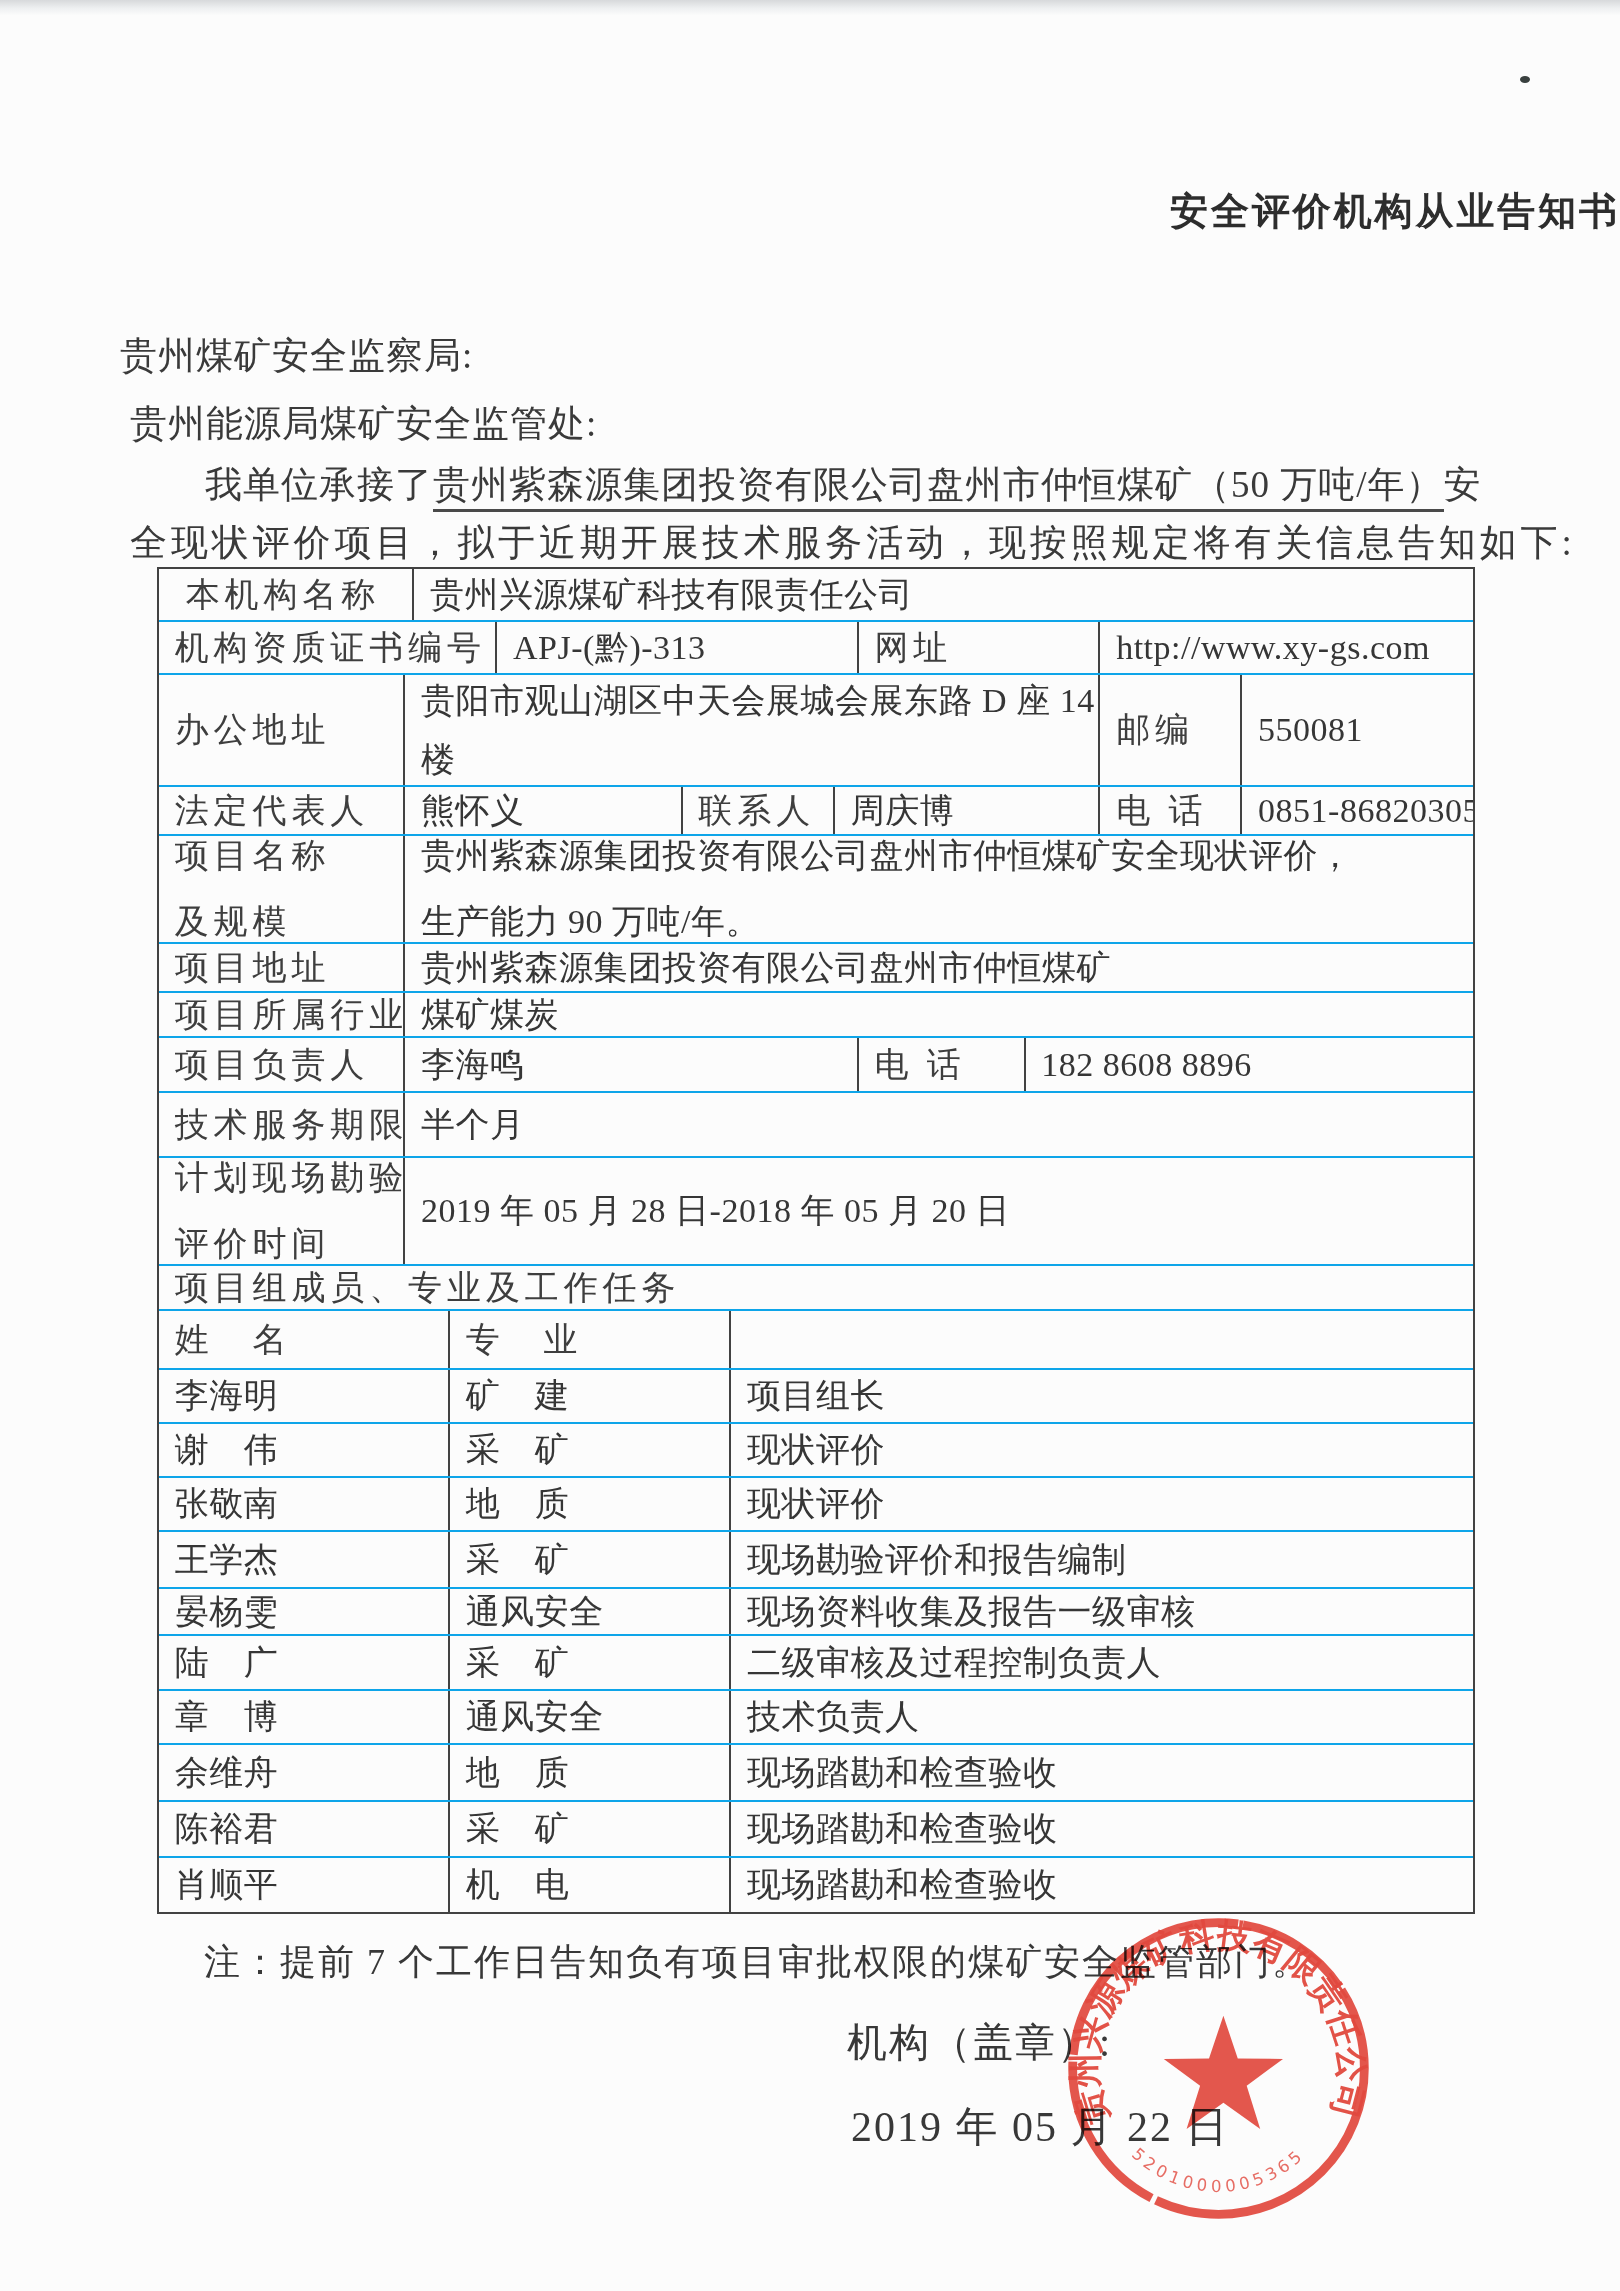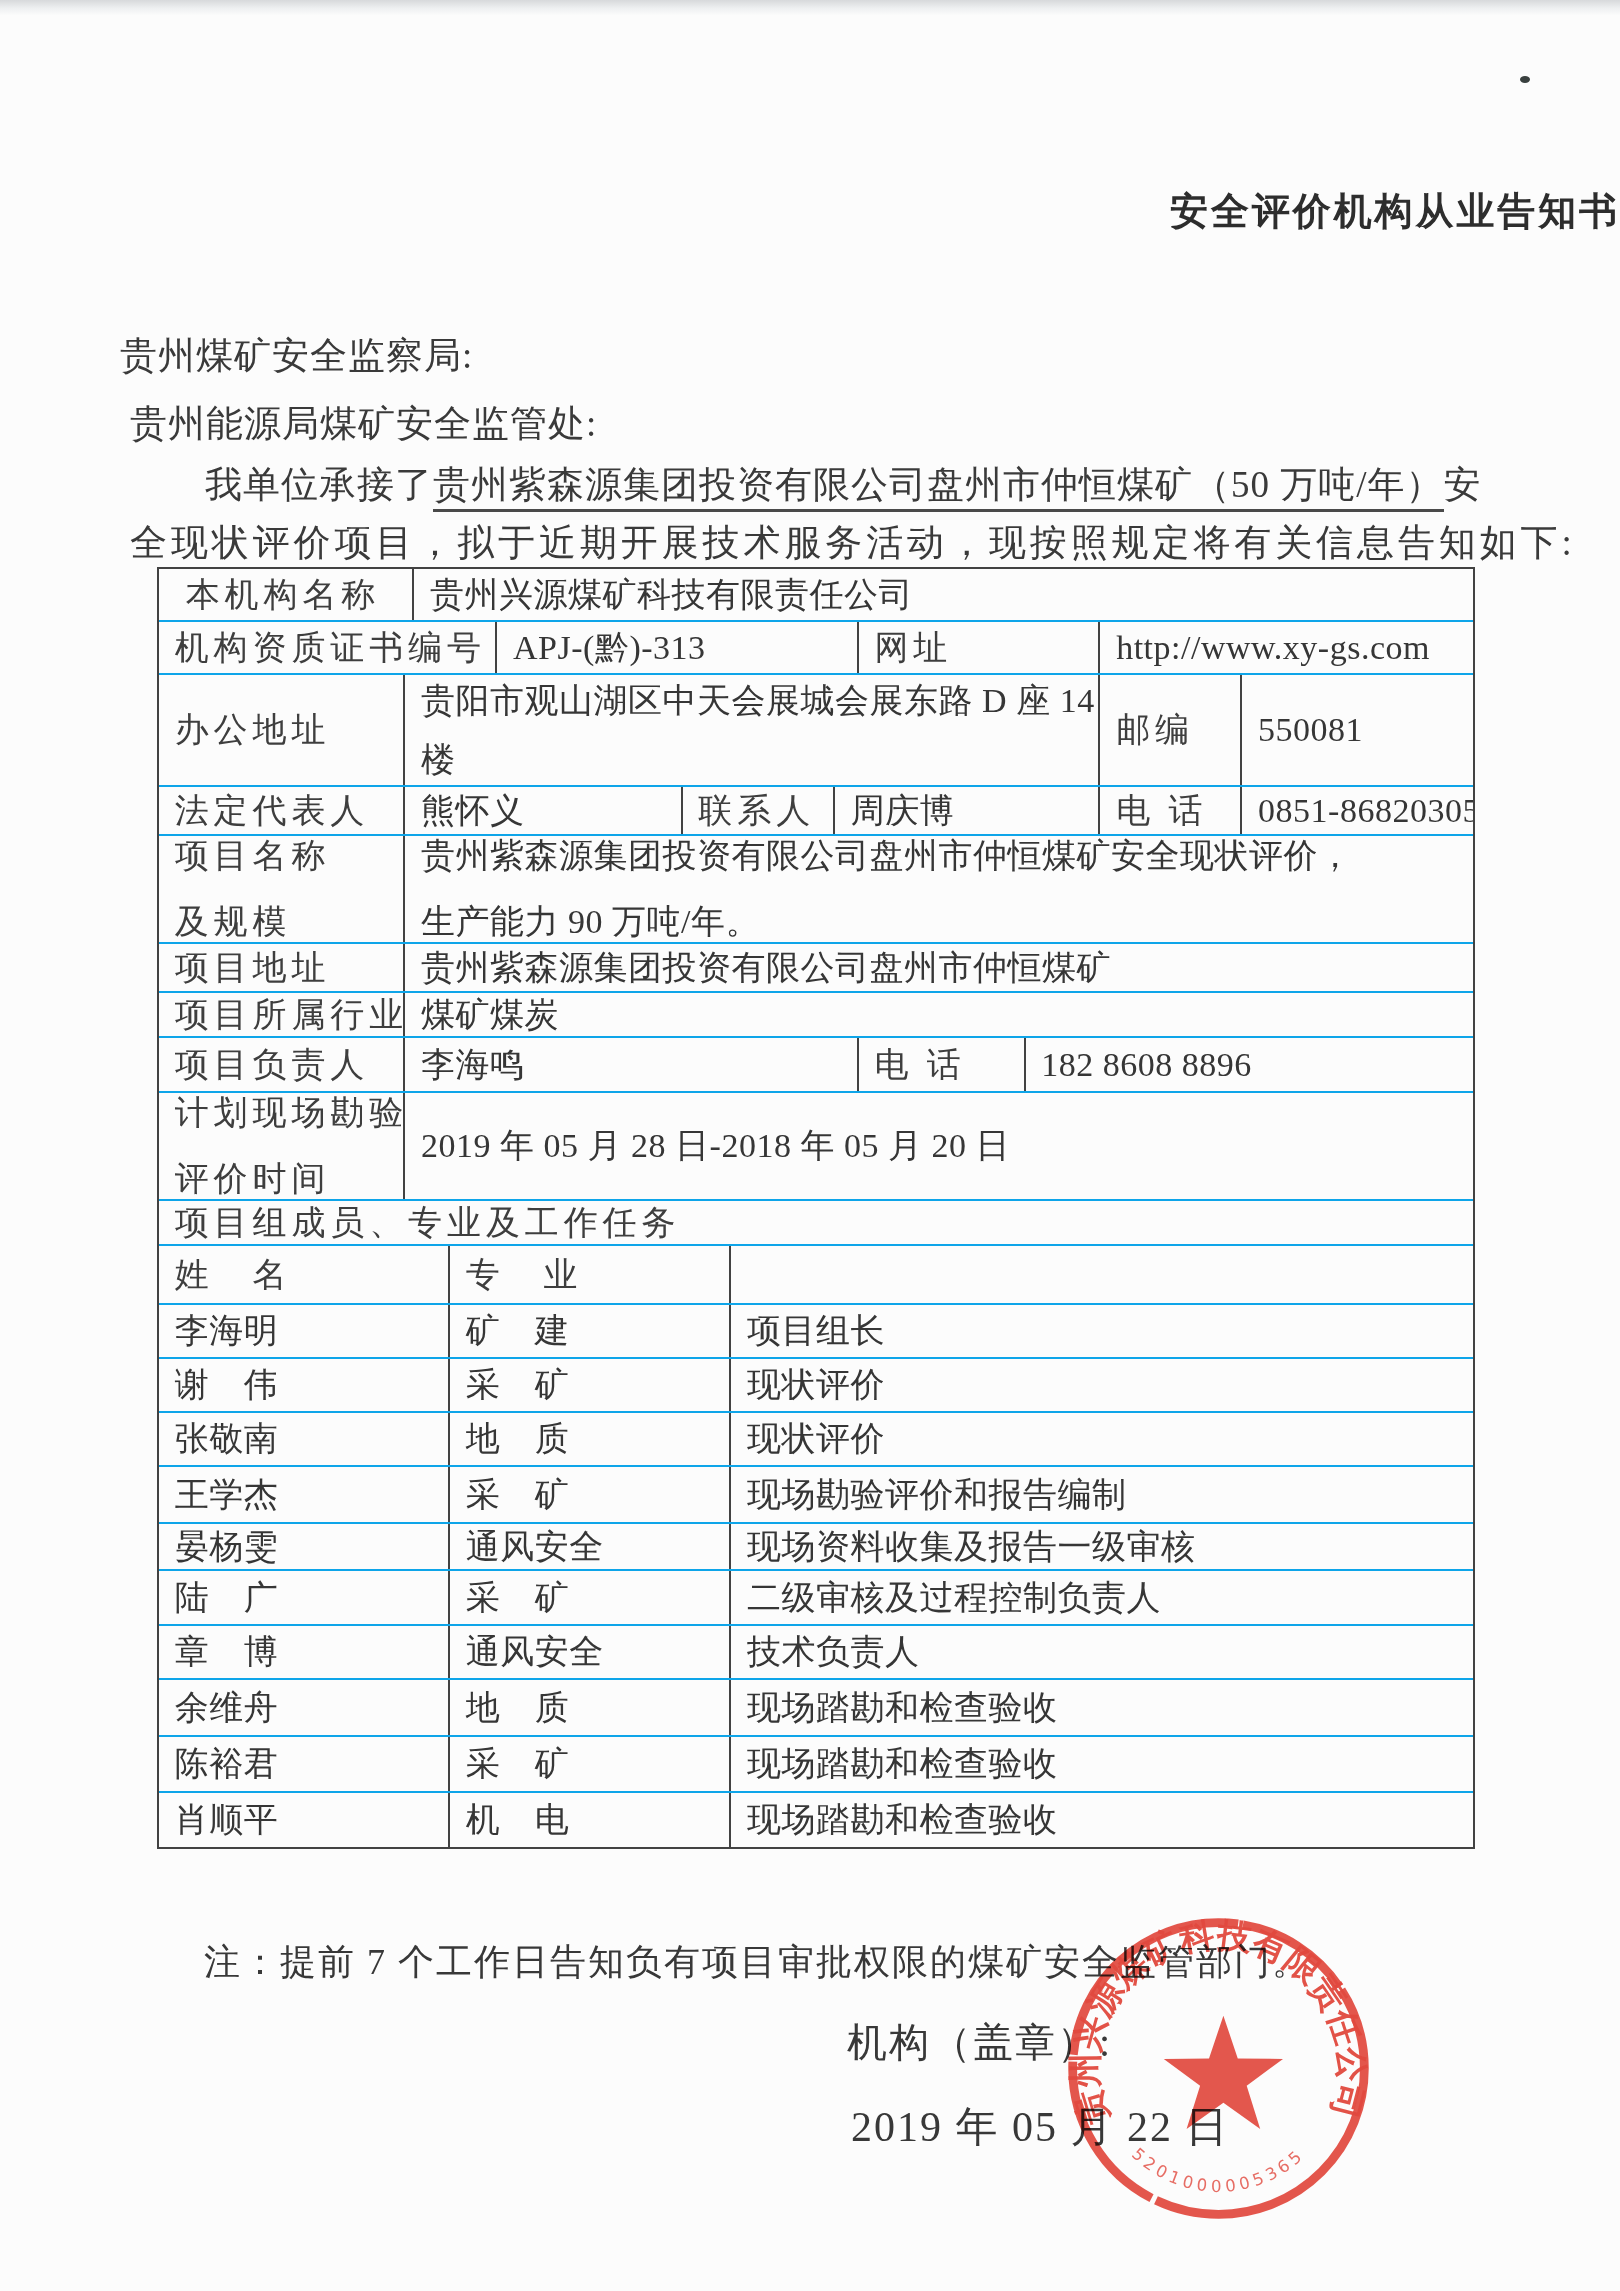--- a/index.html
+++ b/index.html
@@ -109,20 +109,24 @@
       <div class="td val" style="width:81.4%">煤矿煤炭</div>
     </div>
 
     <div class="tr" style="height:55px">
       <div class="td lab" style="width:18.6%">项目负责人</div>
       <div class="td val" style="width:34.5%">李海鸣</div>
       <div class="td lab" style="width:12.7%">电 话</div>
       <div class="td val" style="width:34.2%">182 8608 8896</div>
     </div>
 
+    <div class="tr" style="height:65px">
+      <div class="td lab" style="width:18.6%">技术服务期限</div>
+      <div class="td val" style="width:81.4%">半个月</div>
+    </div>
 
     <div class="tr" style="height:108px">
       <div class="td lab" style="width:18.6%">
         <div class="ln2">计划现场勘验、</div>
         <div class="ln2">评价时间</div>
       </div>
       <div class="td val" style="width:81.4%">2019 年 05 月 28 日-2018 年 05 月 20 日</div>
     </div>
 
     <div class="tr" style="height:45px">

